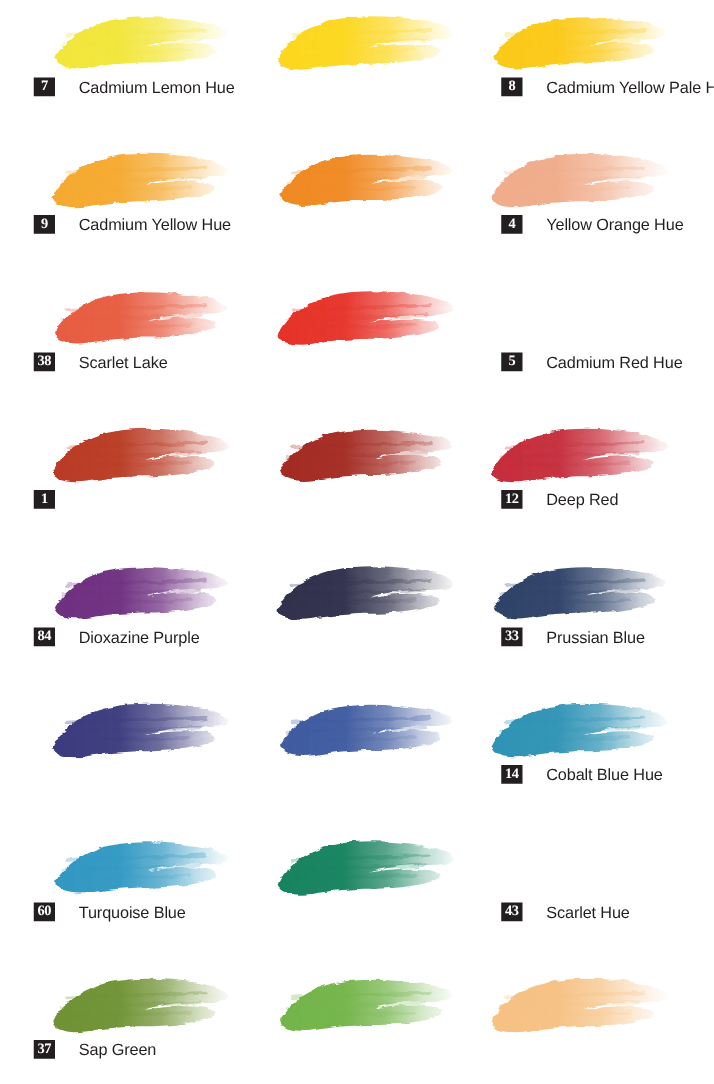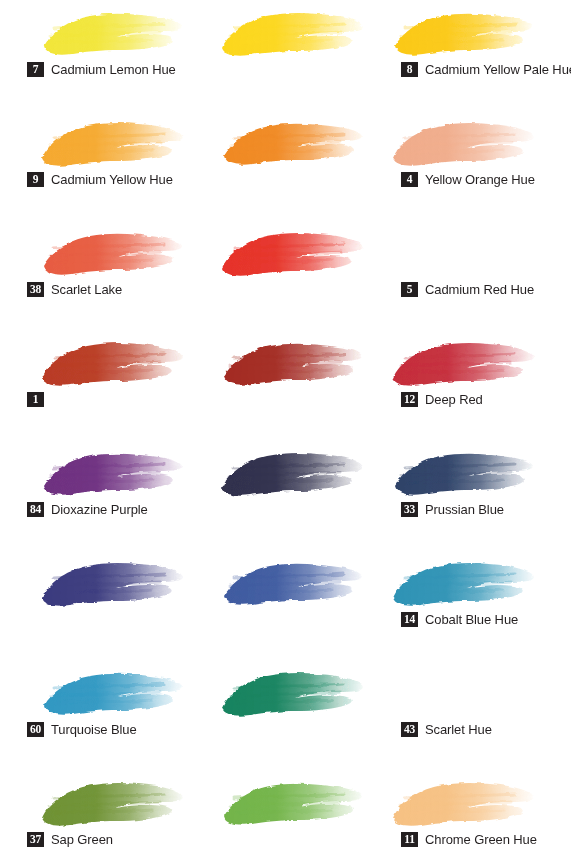--- a/index.html
+++ b/index.html
@@ -66,21 +66,21 @@
     background: #231f20;
     color: #ffffff;
     font-family: "Liberation Serif", serif;
     font-size: 11.5px;
     font-weight: bold;
     letter-spacing: -0.2px;
     line-height: 15px;
     box-sizing: border-box;
   }
   .name {
-    margin-left: 7px;
+    margin-left: 19px;
     color: #231f20;
     font-family: "Liberation Sans", sans-serif;
     font-size: 13px;
     letter-spacing: -0.1px;
     line-height: 15px;
   }
 </style>
 </head>
 <body>
 
@@ -660,24 +660,20 @@
               </filter>
             </defs>
             <g filter="url(#f22)">
               <path d="M12,44 C20,30 36,18 58,14 C80,10 104,12 126,15 C140,17 148,20 150,24 C150,28 140,29 128,29 C112,29 96,31 86,35 C100,32 118,31 132,33 C142,35 144,39 136,42 C124,46 104,48 86,48 C70,48 52,50 40,52 C26,54 14,52 12,44 Z" fill="url(#g22)"></path>
               <path d="M22,26 C62,23 92,25 132,22" stroke="#73b449" stroke-opacity="0.3" stroke-width="3" fill="none" stroke-linecap="round"></path>
               <path d="M18,34 C58,31 88,33 128,30" stroke="#73b449" stroke-opacity="0.22999999999999998" stroke-width="3" fill="none" stroke-linecap="round"></path>
               <path d="M24,41 C64,38 80,41 120,38" stroke="#73b449" stroke-opacity="0.15999999999999998" stroke-width="3" fill="none" stroke-linecap="round"></path>
             </g>
           </svg>
         </div>
-        <div class="label-row">
-          <span class="badge">11</span>
-          <span class="name">Chrome Green Hue</span>
-        </div>
       </div>
       <div class="cell col2">
         <div class="stroke-wrap">
           <svg viewBox="0 0 158 60" preserveAspectRatio="none">
             <defs>
               <linearGradient id="g23" x1="0" y1="0" x2="1" y2="0">
                 <stop offset="0%" stop-color="#f6c183" stop-opacity="1"></stop>
                 <stop offset="38%" stop-color="#f6c183" stop-opacity="0.97"></stop>
                 <stop offset="62%" stop-color="#f6c183" stop-opacity="0.72"></stop>
                 <stop offset="84%" stop-color="#f6c183" stop-opacity="0.28"></stop>

